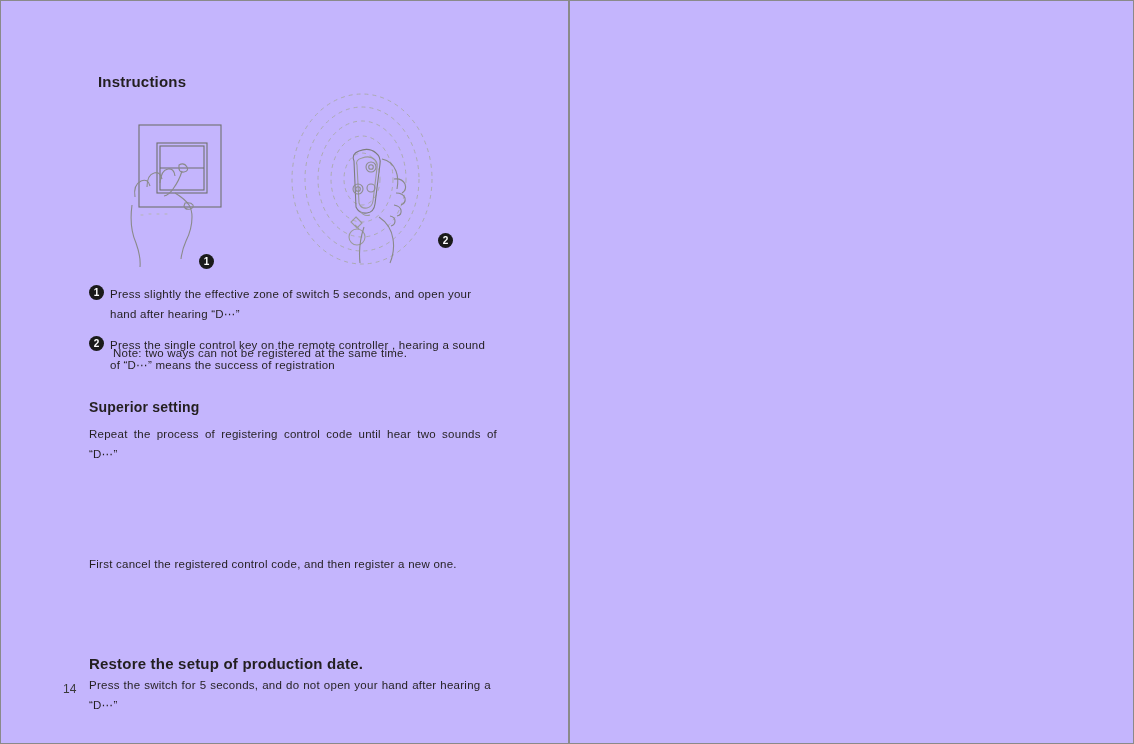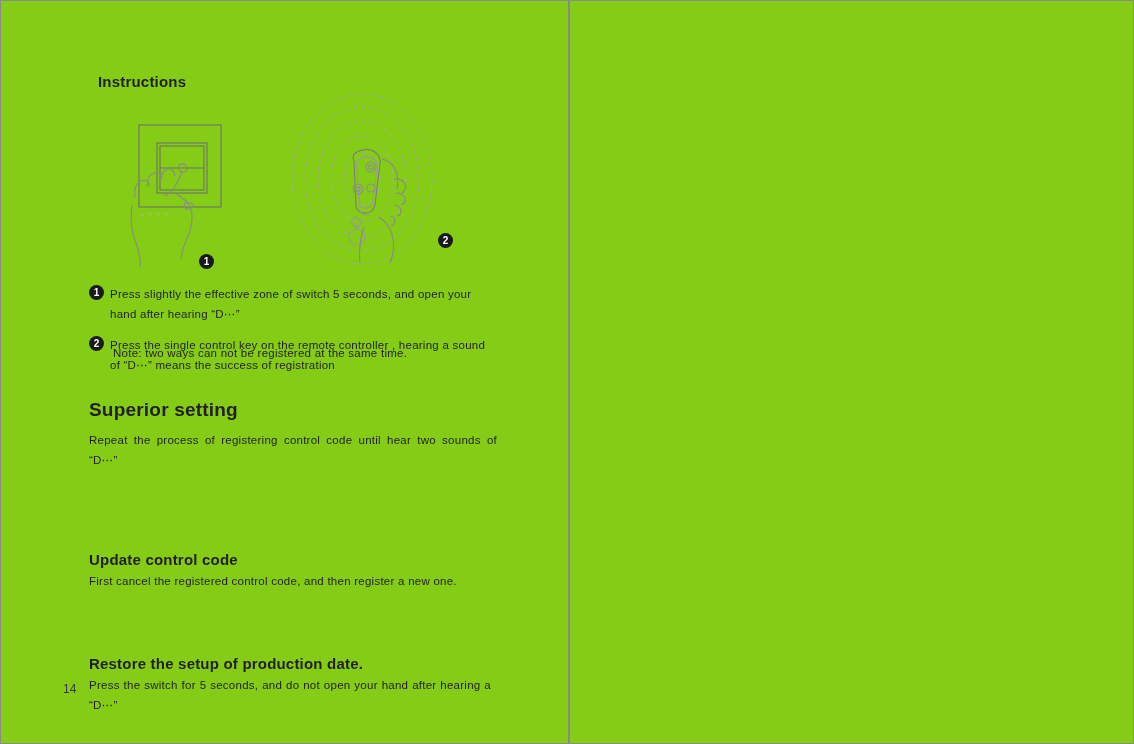--- a/index.html
+++ b/index.html
@@ -1,24 +1,24 @@
 <!DOCTYPE html>
 <html><head>
 <meta charset="utf-8">
 <style>
   html,body{margin:0;padding:0;background:#ffffff;}
   body{width:1134px;height:744px;font-family:"Liberation Sans","DejaVu Sans",sans-serif;color:#231f20;}
   .spread{position:relative;width:1134px;height:744px;display:flex;}
-  .page{position:relative;box-sizing:border-box;height:744px;border:1px solid #8a8a8a;background:#84cc16;overflow:hidden;}
+  .page{position:relative;box-sizing:border-box;height:744px;border:1px solid #8a8a8a;background:#c4b5fd;overflow:hidden;}
   .page-left{width:569px;border-right:none;}
   .page-right{width:565px;}
   .divider{position:absolute;left:568px;top:0;width:1px;height:744px;background:#8a8a8a;z-index:5;}
 
   h2.sec{font-size:15px;font-weight:bold;letter-spacing:.2px;margin:0;}
-  h2.big{font-size:19px;font-weight:bold;margin:0;letter-spacing:.2px;}
+  h2.big{font-size:14px;font-weight:bold;margin:0;letter-spacing:.2px;}
   h3.sub{font-size:15px;font-weight:bold;margin:0;letter-spacing:.2px;}
   p.body{font-size:11.5px;line-height:20px;margin:0;letter-spacing:.25px;}
   p.just{text-align:justify;text-justify:inter-word;}
 
   
   .l-title{position:absolute;left:97px;top:72px;}
   .fig1{position:absolute;left:126px;top:118px;width:110px;height:150px;}
   .fig2{position:absolute;left:285px;top:92px;width:180px;height:175px;}
   .badge{width:15px;height:15px;border-radius:50%;background:#1a1a1a;color:#fff;font-size:10px;
          font-weight:bold;display:flex;align-items:center;justify-content:center;line-height:1;}
@@ -126,21 +126,20 @@
 
     <p class="body note">Note: two ways can not be registered at the same time.</p>
 
     <div class="sup">
       <h2 class="big">Superior setting</h2>
       <p class="body just">Repeat the process of registering control code until hear two sounds of  “D⋯”</p>
     </div>
 
 
     <div class="blk-upd">
-      <h3 class="sub">Update control code</h3>
       <p class="body just">First cancel the registered control code, and then register a new one.</p>
     </div>
 
     <div class="blk-res">
       <h3 class="sub">Restore the setup of production date.</h3>
       <p class="body just">Press the switch for 5 seconds, and do not open your hand after hearing a “D⋯”</p>
     </div>
 
     <div class="pgnum pg-left">14</div>
   </div>

